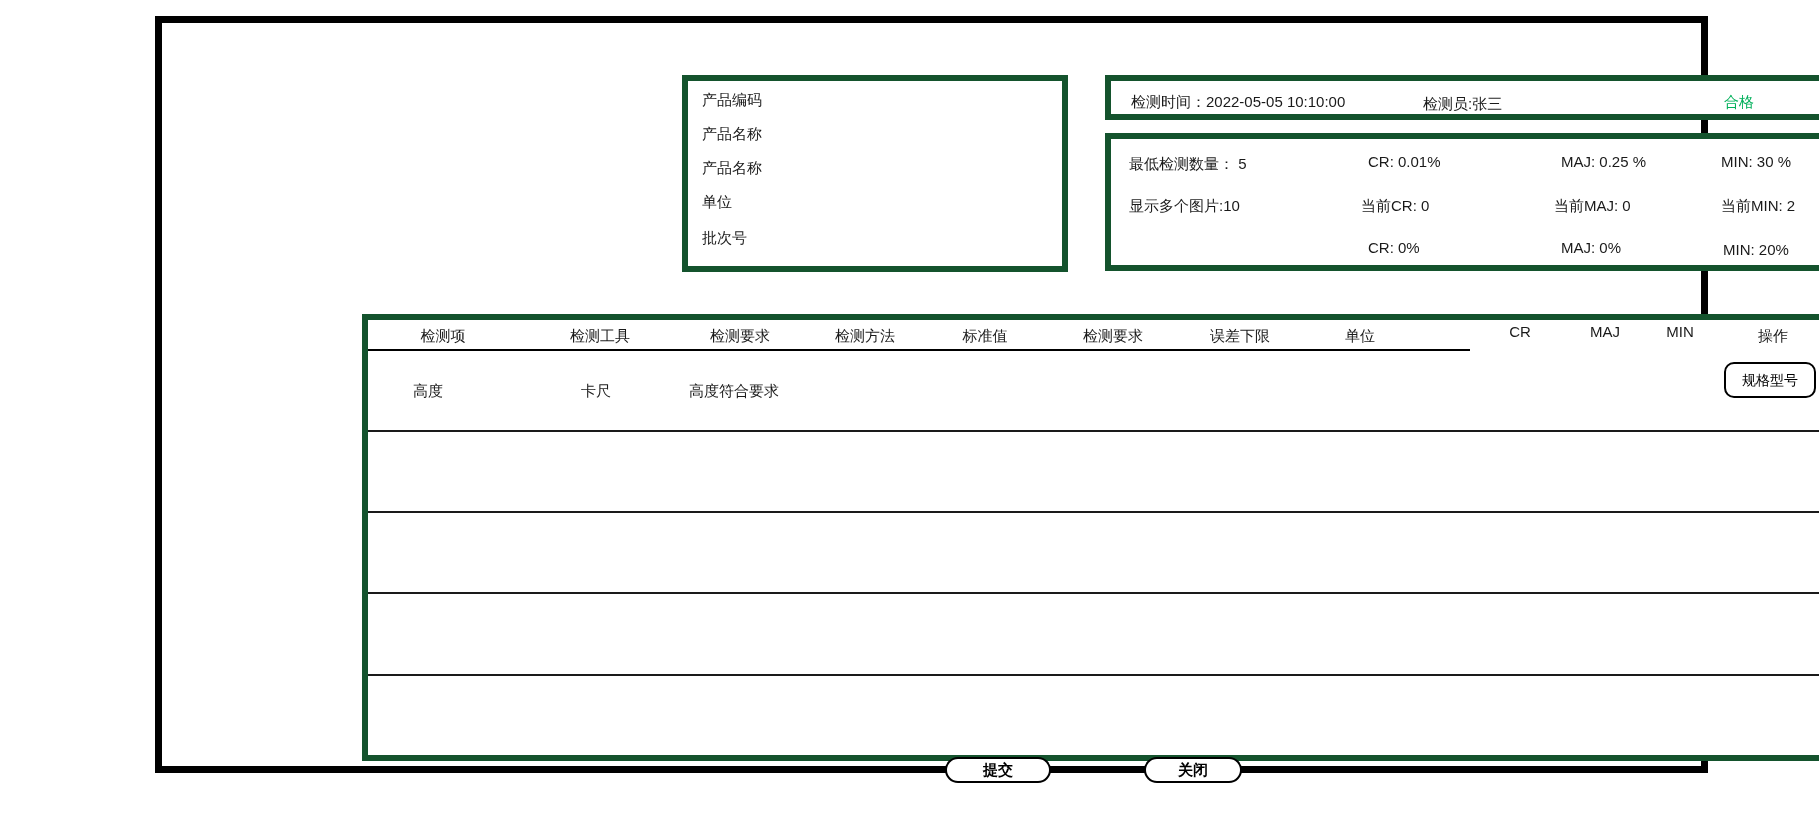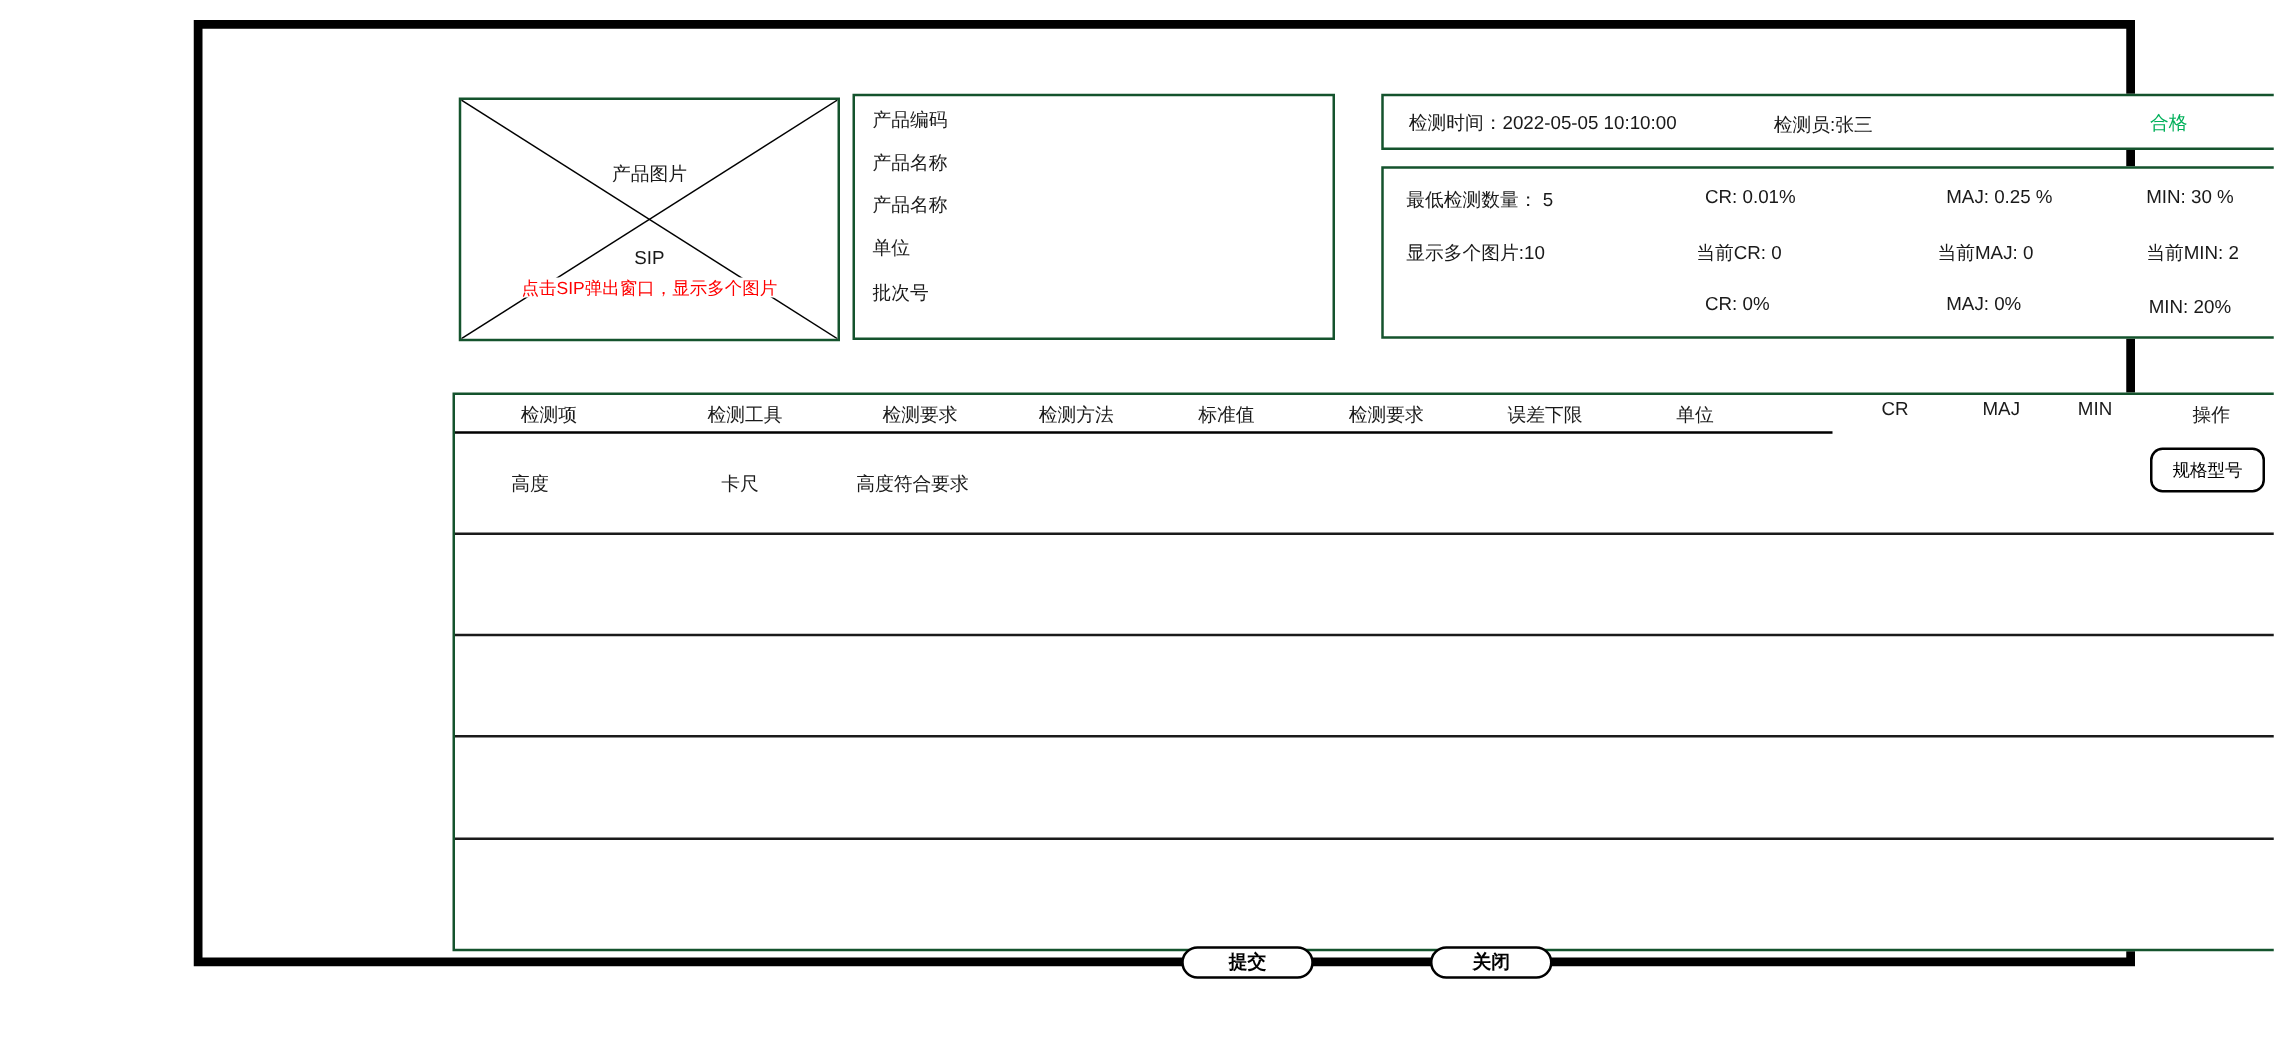--- a/index.html
+++ b/index.html
@@ -6,21 +6,21 @@
   html,body { background:#ffffff; }
   body {
     width:1819px; height:833px; position:relative; overflow:hidden;
     font-family:"Liberation Sans","DejaVu Sans",sans-serif;
     color:#1a1a1a;
   }
   .frame {
     position:absolute; left:155px; top:16px; width:1553px; height:757px;
     border:7px solid #000; background:#fff;
   }
-  .box { position:absolute; border:2px solid #14532d; background:#fff; }
+  .box { position:absolute; border:6px solid #14532d; background:#fff; }
 
   
   .image-box { left:205px; top:55px; width:305px; height:195px; }
   .image-box svg { position:absolute; left:0; top:0; width:100%; height:100%; }
   .img-title { position:absolute; left:0; right:0; top:50px; text-align:center; font-size:15px; background:transparent; }
   .img-title span { background:#fff; padding:0 3px; }
   .sip-label { position:absolute; left:0; right:0; top:118px; text-align:center; font-size:15px; }
   .sip-label span { background:#fff; padding:0 4px; }
   .sip-hint { position:absolute; left:0; right:0; top:142px; text-align:center; font-size:14px; color:#ff0000; }
   .sip-hint span { background:#fff; padding:0 1px; }
@@ -59,29 +59,20 @@
     background:#fff; font-size:15px; text-align:center; line-height:22px; cursor:pointer;font-weight:bold;
   }
   .submit-btn { left:783px; width:106px; }
   .close-btn  { left:982px; width:98px; }
 </style>
 </head>
 <body>
 
 <div class="frame">
 
-  <div class="box image-box">
-    <svg viewBox="0 0 305 195" preserveAspectRatio="none">
-      <line x1="0" y1="0" x2="305" y2="195" stroke="#000" stroke-width="1.2"></line>
-      <line x1="305" y1="0" x2="0" y2="195" stroke="#000" stroke-width="1.2"></line>
-    </svg>
-    <div class="img-title"><span>产品图片</span></div>
-    <div class="sip-label"><span>SIP</span></div>
-    <div class="sip-hint"><span>点击SIP弹出窗口，显示多个图片</span></div>
-  </div>
 
   <div class="box fields-box">
     <div class="field-label" style="top:10px">产品编码</div>
     <div class="field-label" style="top:44px">产品名称</div>
     <div class="field-label" style="top:78px">产品名称</div>
     <div class="field-label" style="top:112px">单位</div>
     <div class="field-label" style="top:148px">批次号</div>
   </div>
 
   <div class="box header-box">

